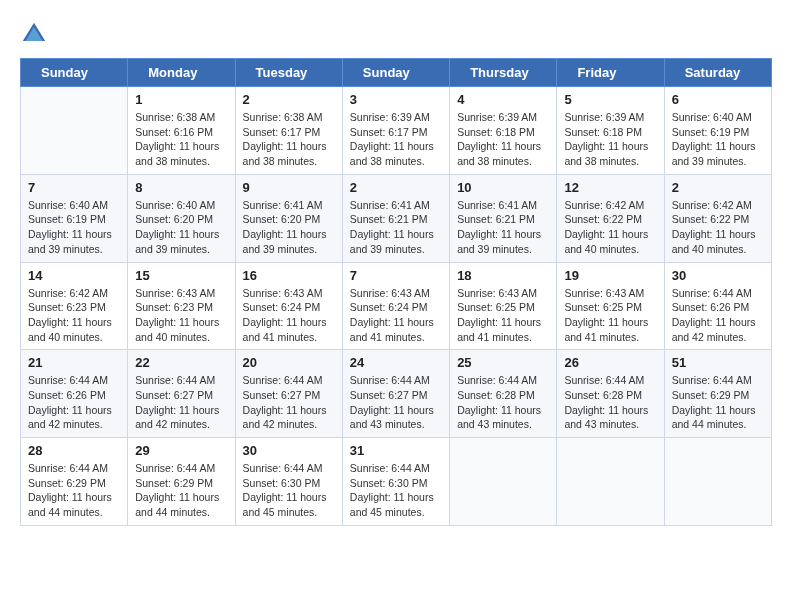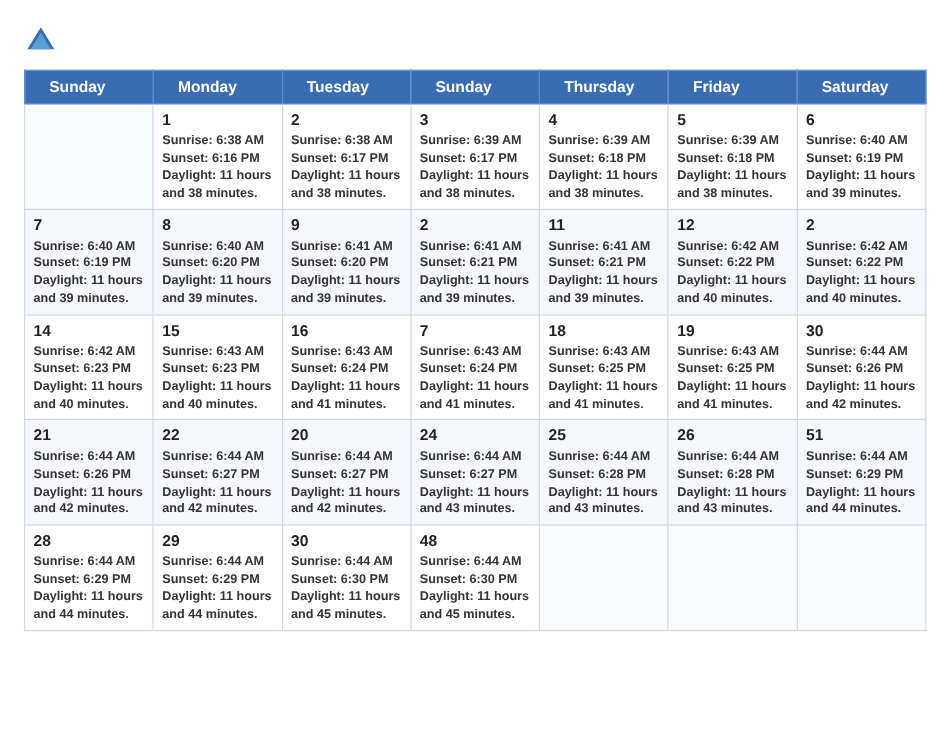--- a/index.html
+++ b/index.html
@@ -72,21 +72,20 @@
       font-size: 13px;
       font-weight: bold;
       color: #222;
       display: block;
       margin-bottom: 3px;
     }
     .day-info {
       color: #333;
       font-size: 10.5px;
       line-height: 1.4;
-      font-weight: bold;
     }
     .empty-cell {
       background: #f9fafb !important;
     }
   </style>
 </head>
 <body>
 
 <div class="header">
   <div class="logo">
@@ -176,21 +175,21 @@
 Sunset: 6:20 PM
 Daylight: 11 hours and 39 minutes.</div>
         </td>
         <td>
           <span class="day-number">2</span>
           <div class="day-info" style="white-space: pre-line;">Sunrise: 6:41 AM
 Sunset: 6:21 PM
 Daylight: 11 hours and 39 minutes.</div>
         </td>
         <td>
-          <span class="day-number">11</span>
+          <span class="day-number">10</span>
           <div class="day-info" style="white-space: pre-line;">Sunrise: 6:41 AM
 Sunset: 6:21 PM
 Daylight: 11 hours and 39 minutes.</div>
         </td>
         <td>
           <span class="day-number">12</span>
           <div class="day-info" style="white-space: pre-line;">Sunrise: 6:42 AM
 Sunset: 6:22 PM
 Daylight: 11 hours and 40 minutes.</div>
         </td>
@@ -302,21 +301,21 @@
 Sunset: 6:29 PM
 Daylight: 11 hours and 44 minutes.</div>
         </td>
         <td>
           <span class="day-number">30</span>
           <div class="day-info" style="white-space: pre-line;">Sunrise: 6:44 AM
 Sunset: 6:30 PM
 Daylight: 11 hours and 45 minutes.</div>
         </td>
         <td>
-          <span class="day-number">48</span>
+          <span class="day-number">31</span>
           <div class="day-info" style="white-space: pre-line;">Sunrise: 6:44 AM
 Sunset: 6:30 PM
 Daylight: 11 hours and 45 minutes.</div>
         </td>
         <td class="empty-cell"></td>
         <td class="empty-cell"></td>
         <td class="empty-cell"></td>
       </tr>
     </tbody>
 </table>

